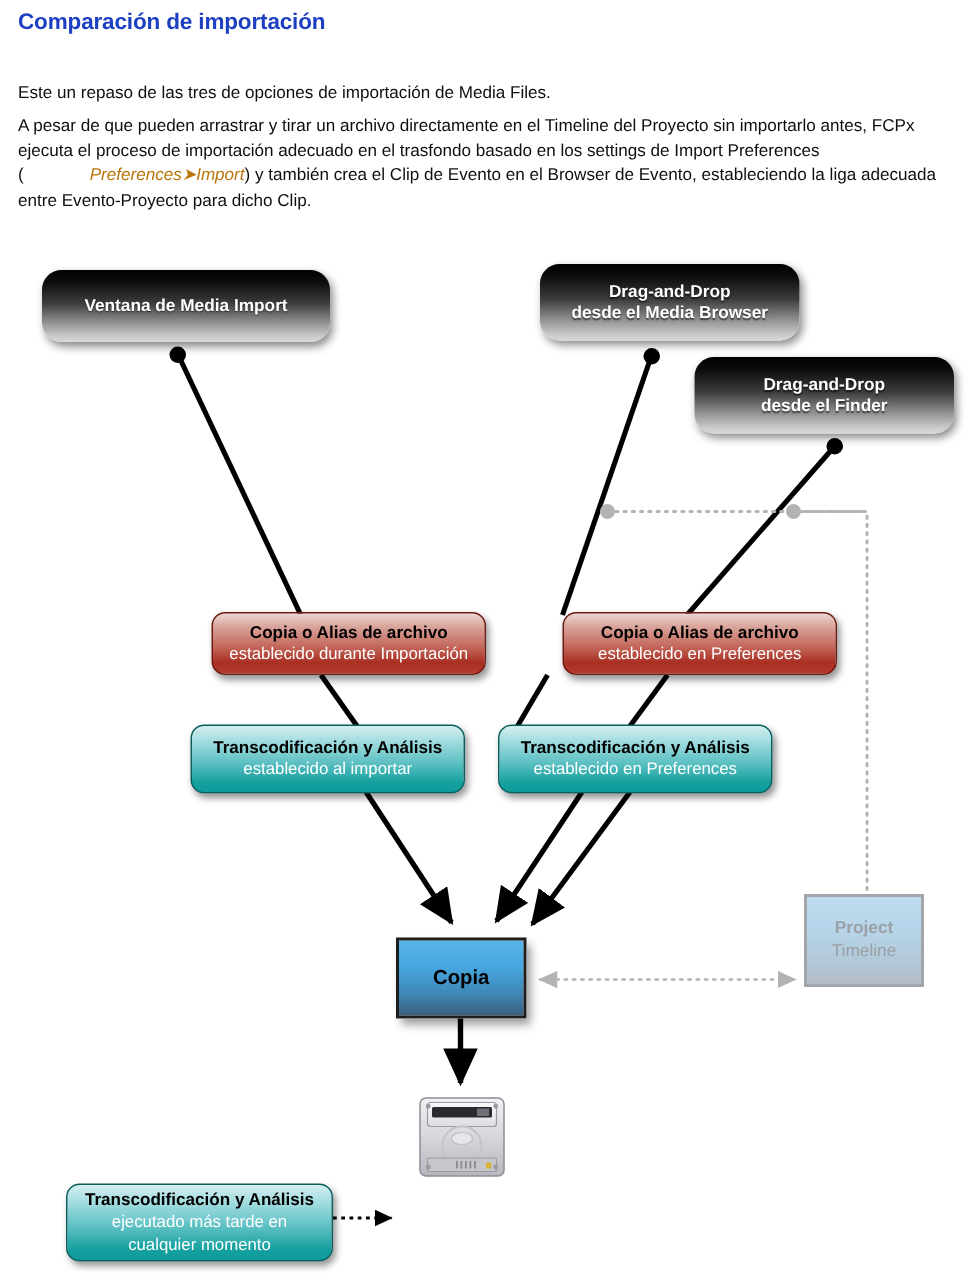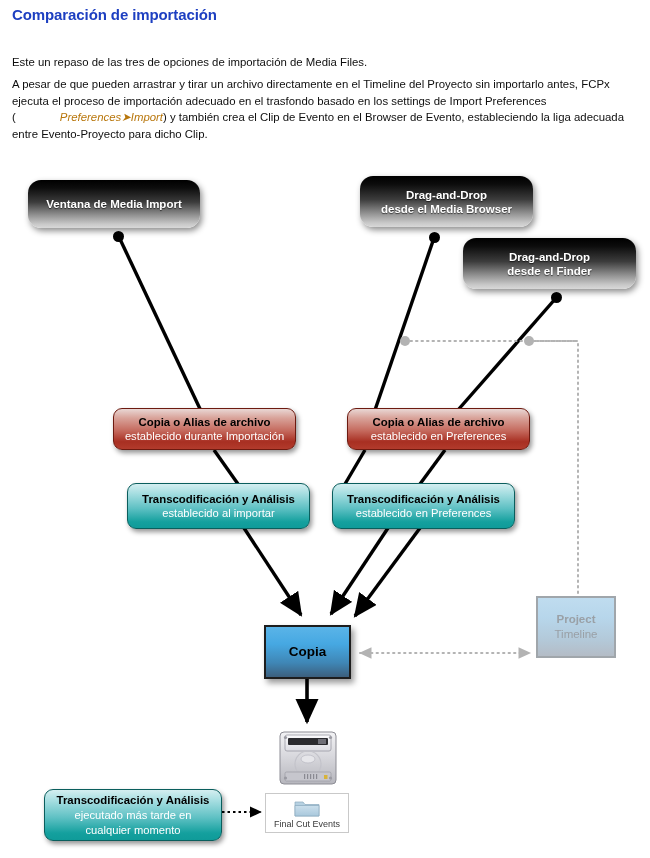--- a/index.html
+++ b/index.html
@@ -84,20 +84,21 @@
   .node-dark .l2 { font-weight: bold; text-align: right; }
 
   
   .node-red {
     border-radius: 9px;
     background: linear-gradient(to bottom, #e9d7d4 0%, #d9a49b 22%,
                 #c4685c 55%, #a82f22 82%, #b23b2c 100%);
     border: 1px solid #6d1a10;
     box-shadow: 2px 3px 5px rgba(0,0,0,0.42);
     font-size: 11px;
+    margin-left: 28px;
   }
   .node-red .l1 { color: #000000; font-weight: bold; font-size: 11.4px; }
   .node-red .l2 { color: #ffffff; font-size: 11.2px; }
 
   
   .node-teal {
     border-radius: 9px;
     background: linear-gradient(to bottom, #d4eef0 0%, #a9dfe2 20%,
                 #5dc0c3 56%, #14a09e 86%, #0f9b99 100%);
     border: 1px solid #0a5e5d;
@@ -210,21 +211,21 @@
 
     <line x1="529" y1="341" x2="578" y2="341" stroke="#b3b3b3" stroke-width="2" stroke-dasharray="1.5,4" stroke-linecap="round"></line>
 
     <line x1="360" y1="653" x2="530" y2="653" stroke="#b3b3b3" stroke-width="1.8" stroke-dasharray="1.5,4" stroke-linecap="round" marker-end="url(#arrowGray)" marker-start="url(#arrowGrayBack)"></line>
 
     <line x1="307" y1="679" x2="307" y2="722" stroke="#000000" stroke-width="3.6" marker-end="url(#arrowBlack)"></line>
 
     <line x1="222" y1="812" x2="261" y2="812" stroke="#000000" stroke-width="2" stroke-dasharray="2.5,3" marker-end="url(#arrowBlackSm)"></line>
   </svg>
 
-  <div class="node node-dark" style="left:28px; top:180px; width:172px; height:48px;">
+  <div class="node node-dark" style="left:28px; top:180px; width:192px; height:48px;">
     <span class="l1">Ventana de Media Import</span>
   </div>
 
   <div class="node node-dark" style="left:360px; top:176px; width:173px; height:51px;">
     <span class="l1">Drag-and-Drop</span>
     <span class="l2">desde el Media Browser</span>
   </div>
 
   <div class="node node-dark" style="left:463px; top:238px; width:173px; height:51px;">
     <span class="l1">Drag-and-Drop</span>
@@ -298,31 +299,14 @@
       <rect x="39" y="48" width="1.2" height="5"></rect>
       <rect x="42" y="48" width="1.2" height="5"></rect>
     </g>
     <rect x="50" y="49" width="3.5" height="4" fill="#d7b33a"></rect>
     <circle cx="11.5" cy="11.5" r="1.6" fill="#9a9aa2"></circle>
     <circle cx="56.5" cy="11.5" r="1.6" fill="#9a9aa2"></circle>
     <circle cx="11.5" cy="52" r="1.6" fill="#9a9aa2"></circle>
     <circle cx="56.5" cy="52" r="1.6" fill="#9a9aa2"></circle>
   </svg>
 
-  <div class="folder-tile" style="left:265px; top:793px; width:84px; height:40px;">
-    <svg width="26" height="20" viewBox="0 0 26 20" xmlns="http://www.w3.org/2000/svg">
-      <defs>
-        <linearGradient id="folderBack" x1="0" y1="0" x2="0" y2="1">
-          <stop offset="0%" stop-color="#b9d3e3"></stop>
-          <stop offset="100%" stop-color="#a2c3d8"></stop>
-        </linearGradient>
-        <linearGradient id="folderFront" x1="0" y1="0" x2="0" y2="1">
-          <stop offset="0%" stop-color="#cbdfec"></stop>
-          <stop offset="100%" stop-color="#a9c8dc"></stop>
-        </linearGradient>
-      </defs>
-      <path d="M1,4 L9,4 L11,6.5 L25,6.5 L25,18 L1,18 Z" fill="url(#folderBack)" stroke="#8aa9bd" stroke-width="0.7"></path>
-      <path d="M1,7.5 L25,7.5 L25,18 L1,18 Z" fill="url(#folderFront)" stroke="#8aa9bd" stroke-width="0.7"></path>
-    </svg>
-    <span class="folder-label">Final Cut Events</span>
-  </div>
 
 </div>
 
 </body></html>

